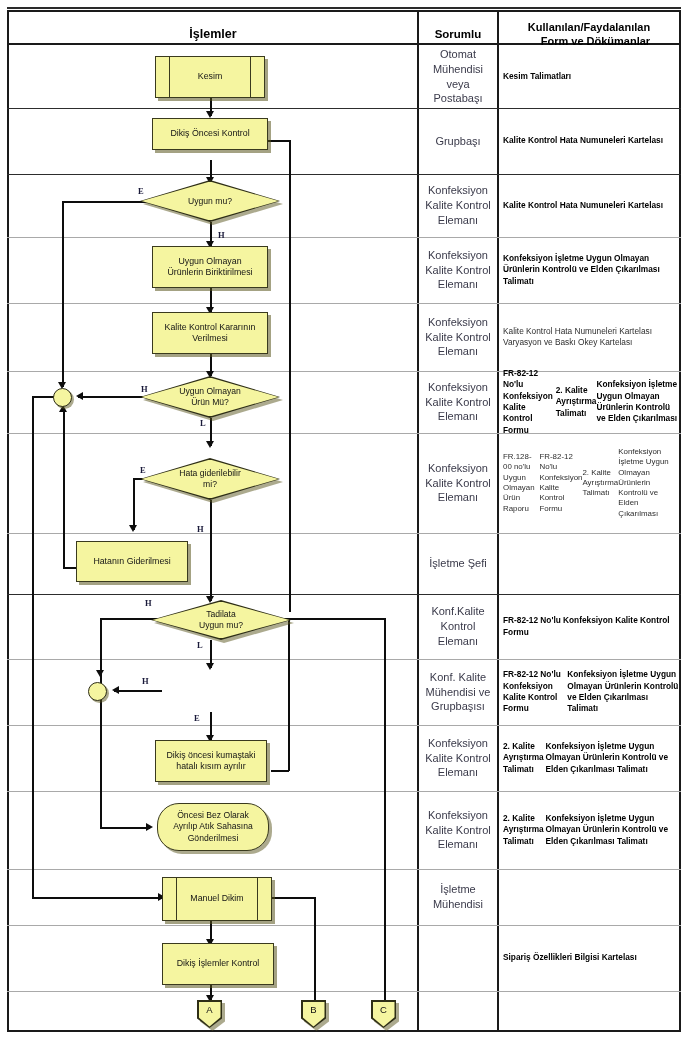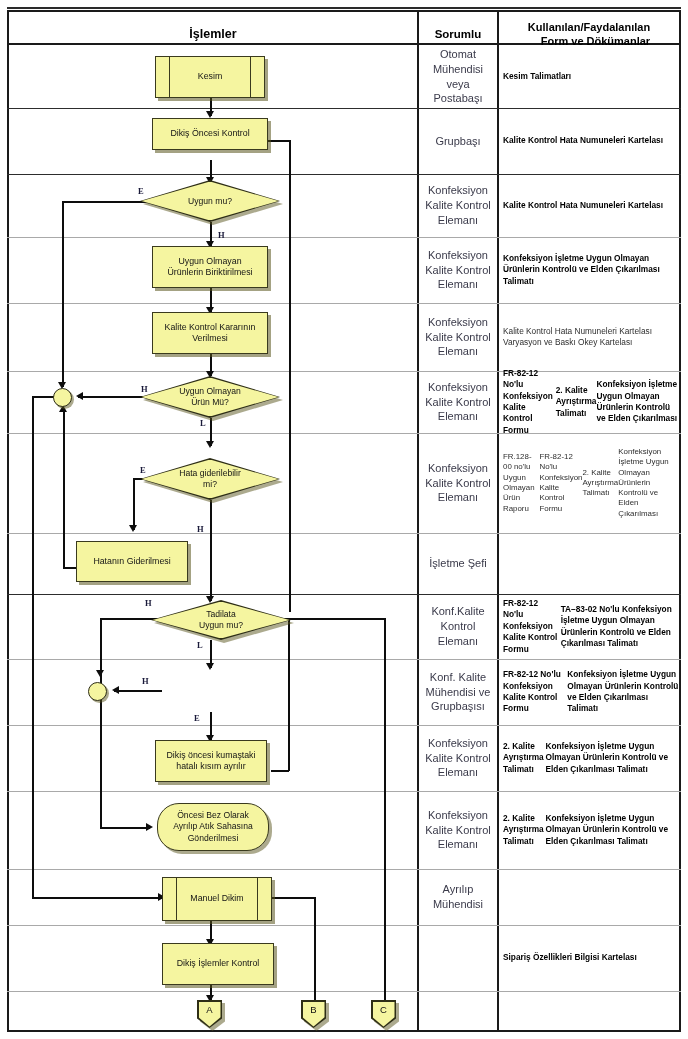--- a/index.html
+++ b/index.html
@@ -163,42 +163,41 @@
   <div class="rcell" style="top:174px;height:63px">Konfeksiyon Kalite Kontrol Elemanı</div>
   <div class="rcell" style="top:237px;height:66px">Konfeksiyon Kalite Kontrol Elemanı</div>
   <div class="rcell" style="top:303px;height:68px">Konfeksiyon Kalite Kontrol Elemanı</div>
   <div class="rcell" style="top:371px;height:62px">Konfeksiyon Kalite Kontrol Elemanı</div>
   <div class="rcell" style="top:433px;height:100px">Konfeksiyon Kalite Kontrol Elemanı</div>
   <div class="rcell" style="top:594px;height:65px">Konf.Kalite Kontrol Elemanı</div>
   <div class="rcell" style="top:533px;height:61px">İşletme Şefi</div>
   <div class="rcell" style="top:659px;height:66px">Konf. Kalite Mühendisi ve Grupbaşısı</div>
   <div class="rcell" style="top:725px;height:66px">Konfeksiyon Kalite Kontrol Elemanı</div>
   <div class="rcell" style="top:791px;height:78px">Konfeksiyon Kalite Kontrol Elemanı</div>
-  <div class="rcell" style="top:869px;height:56px">Ayrılıp Mühendisi</div>
+  <div class="rcell" style="top:869px;height:56px">İşletme Mühendisi</div>
   <div class="rcell" style="top:991px;height:41px"></div>
 
   <div class="dcell bold" style="top:45px;height:63px">Kesim Talimatları</div>
   <div class="dcell bold" style="top:108px;height:66px">Kalite Kontrol Hata Numuneleri Kartelası</div>
   <div class="dcell bold" style="top:174px;height:63px">Kalite Kontrol Hata Numuneleri Kartelası</div>
   <div class="dcell bold" style="top:237px;height:66px">Konfeksiyon İşletme Uygun Olmayan Ürünlerin Kontrolü ve Elden Çıkarılması Talimatı</div>
   <div class="dcell norm" style="top:303px;height:68px">Kalite Kontrol Hata Numuneleri Kartelası Varyasyon ve Baskı Okey Kartelası</div>
   <div class="dcell bold" style="top:371px;height:62px">
       <div>FR-82-12 No'lu Konfeksiyon Kalite Kontrol Formu</div>
       <div>2. Kalite Ayrıştırma Talimatı</div>
       <div>Konfeksiyon İşletme Uygun Olmayan Ürünlerin Kontrolü ve Elden Çıkarılması</div>
     </div>
   <div class="dcell norm tiny" style="top:433px;height:100px">
       <div>FR.128-00 no'lu Uygun Olmayan Ürün Raporu</div>
       <div>FR-82-12 No'lu Konfeksiyon Kalite Kontrol Formu</div>
       <div>2. Kalite Ayrıştırma Talimatı</div>
       <div>Konfeksiyon İşletme Uygun Olmayan Ürünlerin Kontrolü ve Elden Çıkarılması</div>
     </div>
   <div class="dcell bold" style="top:594px;height:65px">
       <div>FR-82-12 No'lu Konfeksiyon Kalite Kontrol Formu</div>
-      <div>TA–83-02 No'lu Konfeksiyon İşletme Uygun Olmayan Ürünlerin Kontrolü ve Elden Çıkarılması Talimatı</div>
     </div>
   <div class="dcell bold" style="top:659px;height:66px">
       <div>FR-82-12 No'lu Konfeksiyon Kalite Kontrol Formu</div>
       <div>Konfeksiyon İşletme Uygun Olmayan Ürünlerin Kontrolü ve Elden Çıkarılması Talimatı</div>
     </div>
   <div class="dcell bold" style="top:725px;height:66px">
       <div>2. Kalite Ayrıştırma Talimatı</div>
       <div>Konfeksiyon İşletme Uygun Olmayan Ürünlerin Kontrolü ve Elden Çıkarılması Talimatı</div>
     </div>
   <div class="dcell bold" style="top:791px;height:78px">

